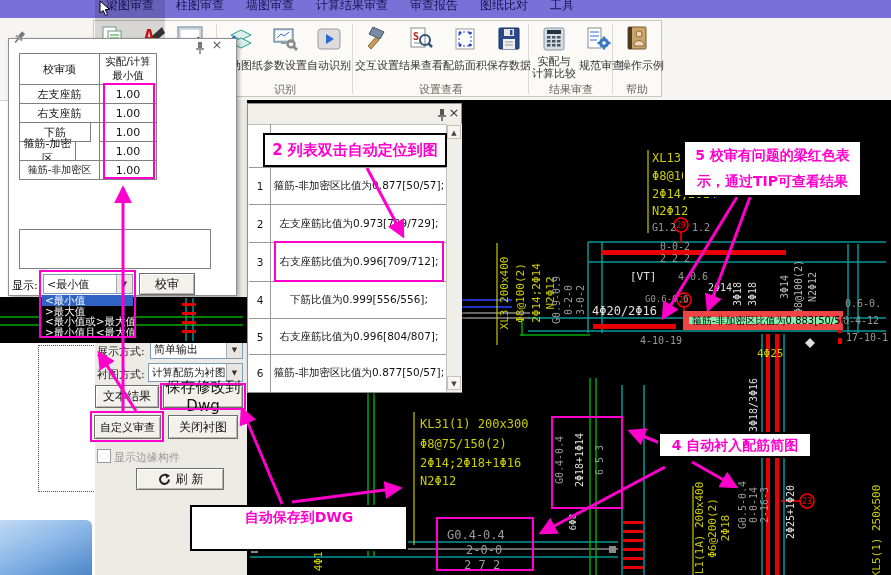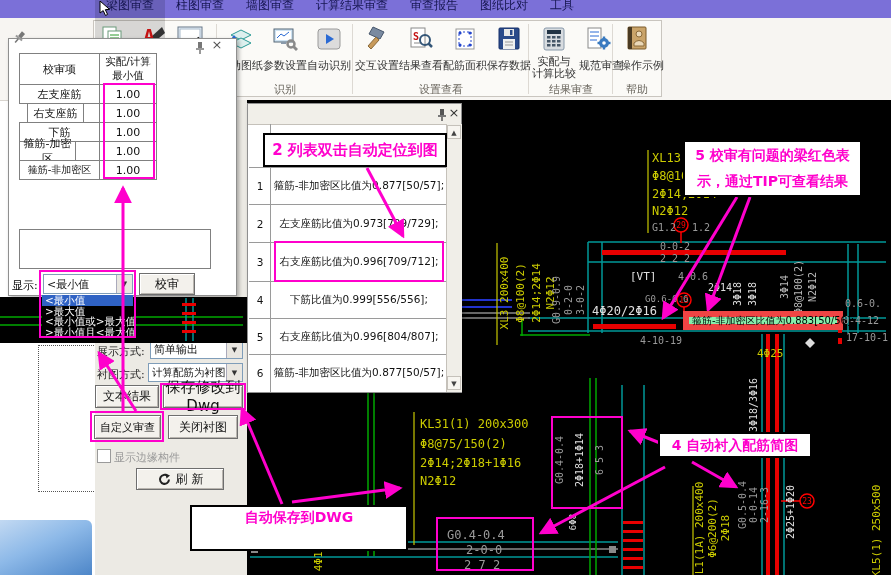--- a/index.html
+++ b/index.html
@@ -391,23 +391,23 @@
     </svg>
     <div class="ab" style="left:200px;top:-2px;width:16px;height:16px;font-size:13px;color:#555;text-align:center">×</div>
 
     <div class="cell" style="left:10px;top:14px;width:81px;height:32px">校审项</div>
     <div class="cell" style="left:90px;top:14px;width:58px;height:32px;flex-direction:column;font-size:10.5px">
       <span>实配/计算</span>
       <span>最小值</span>
     </div>
     <div class="cell" style="left:10px;top:45px;width:81px;height:20px">左支座筋</div>
     <div class="cell" style="left:90px;top:45px;width:58px;height:20px">1.00</div>
-    <div class="cell" style="left:18px;top:64px;width:57px;height:20px">右支座筋</div>
+    <div class="cell" style="left:10px;top:64px;width:81px;height:20px">右支座筋</div>
     <div class="cell" style="left:90px;top:64px;width:58px;height:20px">1.00</div>
-    <div class="cell" style="left:10px;top:83px;width:81px;height:20px">下筋</div>
+    <div class="cell" style="left:10px;top:83px;width:72px;height:20px">下筋</div>
     <div class="cell" style="left:90px;top:83px;width:58px;height:20px">1.00</div>
     <div class="cell" style="left:10px;top:102px;width:57px;height:20px">箍筋-加密区</div>
     <div class="cell" style="left:90px;top:102px;width:58px;height:20px">1.00</div>
     <div class="cell" style="left:10px;top:121px;width:81px;height:20px;font-size:10px">箍筋-非加密区</div>
     <div class="cell" style="left:90px;top:121px;width:58px;height:20px">1.00</div>
 
     <div class="ab" style="left:10px;top:190px;width:190px;height:38px;background:#fff;border:1px solid #808080"></div>
 
     <div class="ab" style="left:3px;top:239px;font-size:11px">显示:</div>
     <div class="ab combo" style="left:34px;top:235px;width:90px;height:20px">

